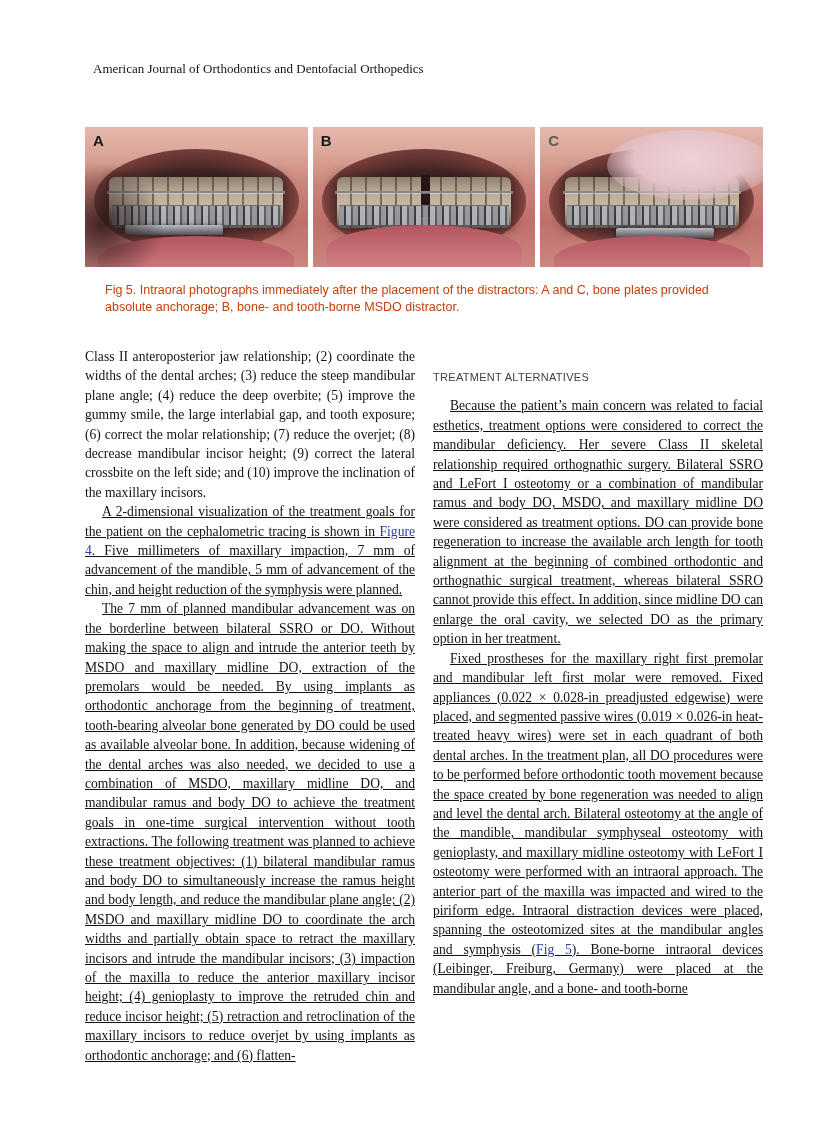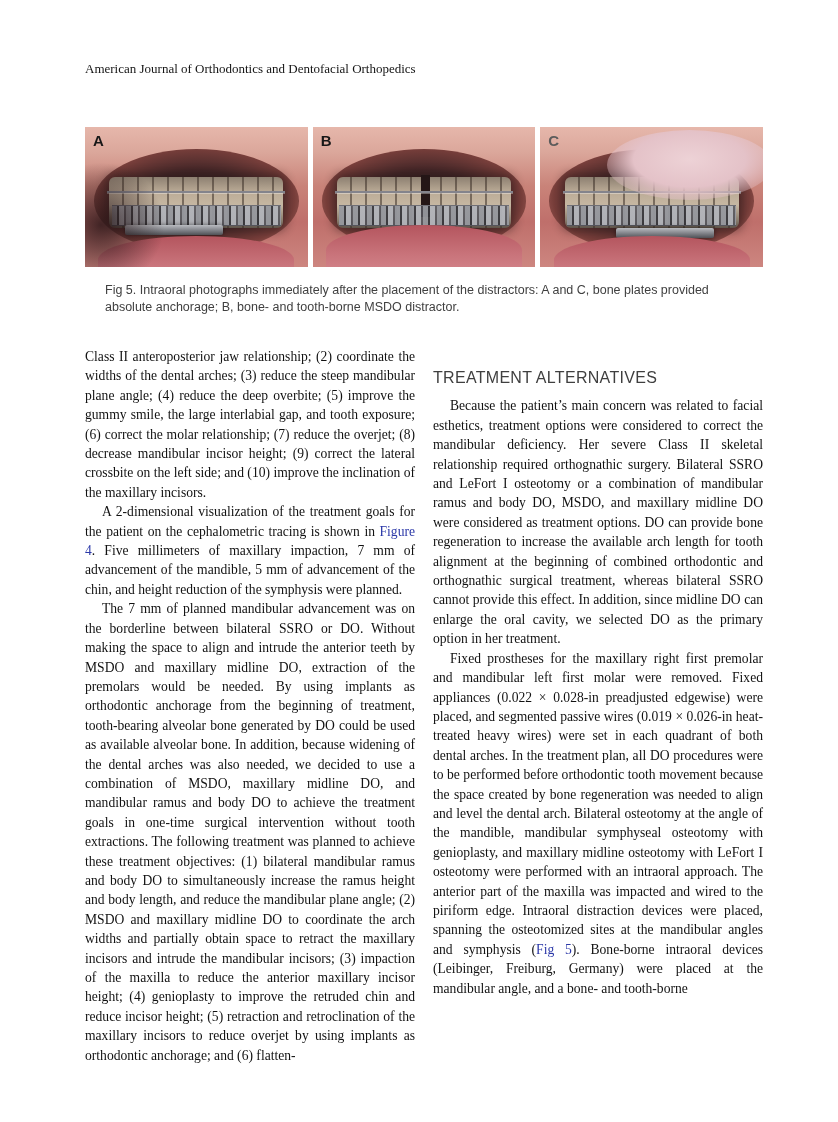--- a/index.html
+++ b/index.html
@@ -1,20 +1,20 @@
 <!DOCTYPE html>
 <html><head>
 <meta charset="utf-8">
 <style>
   html,body{margin:0;padding:0;background:#ffffff;}
   body{width:838px;height:1122px;position:relative;font-family:"Liberation Serif",serif;color:#141414;}
   .page{position:absolute;left:85px;top:60px;width:678px;}
 
   
-  .hdr{display:flex;justify-content:space-between;align-items:flex-start;font-size:13px;line-height:17px;color:#141414;}
+  .hdr{display:flex;justify-content:space-between;align-items:flex-start;font-size:13px;line-height:17px;color:#141414;margin-left:8px;}
   .hdr .right{white-space:nowrap;text-align:right;}
   .hdr .pgnum{margin-left:14px;}
 
   
   .figure{margin-top:50px;}
   .photos{display:flex;gap:5px;width:678px;height:140px;}
   .photo{position:relative;flex:1;overflow:hidden;background:
       linear-gradient(180deg,#e6b7ab 0%,#dba79b 18%,#c98379 42%,#bf6f6b 68%,#cd8680 100%);}
   .mouth{position:absolute;left:4%;right:4%;top:16%;bottom:10%;border-radius:50%;
       background:radial-gradient(ellipse at 50% 48%, #2b1b1b 0%, #462829 38%, #7b403c 68%, rgba(170,100,92,0) 95%);}
@@ -36,28 +36,28 @@
   .lipblob{position:absolute;right:-4%;top:2%;width:74%;height:50%;border-radius:50%;
       background:radial-gradient(ellipse at 50% 42%, #edd2d6 0%, #e4c2c8 48%, rgba(214,160,162,0) 88%);}
   .distractor{position:absolute;left:24%;right:24%;top:74%;height:7%;border-radius:2px;
       background:linear-gradient(180deg,#b9bbc0 0%,#84868c 50%,#4f5156 100%);box-shadow:0 0 4px rgba(0,0,0,.5);}
   .midgap{position:absolute;left:48.5%;top:34%;width:4%;height:30%;background:#241616;}
   .plabel{position:absolute;top:5px;left:8px;font-family:"Liberation Sans",sans-serif;
       font-weight:bold;font-size:15px;color:#171717;}
   .photo-c .plabel{color:#5b5b5b;}
 
   .caption{margin:15px 12px 0 20px;font-family:"Liberation Sans",sans-serif;
-      font-size:12.5px;line-height:16.5px;color:#404040;}
+      font-size:12.5px;line-height:16.5px;color:#c2410c;}
 
   
   .cols{display:flex;gap:18px;margin-top:32px;}
   .col{width:333px;font-size:13.6px;line-height:19.4px;text-align:justify;color:#111111;}
   .col p{margin:0;}
-  .col p.ind{text-indent:17px;}
-  .col h2{font-family:"Liberation Sans",sans-serif;font-size:16px;font-weight:normal;
+  .col p.ind{text-indent:17px;text-decoration:underline;}
+  .col h2{font-family:"Liberation Sans",sans-serif;font-size:11px;font-weight:normal;
       color:#3f3f3f;letter-spacing:.3px;margin:21px 0 9px 0;text-align:left;}
   .xref{color:#2b38a8;cursor:pointer;}
 </style>
 </head>
 <body>
 
 <div class="page">
 
   <div class="hdr">
     <div class="left">

